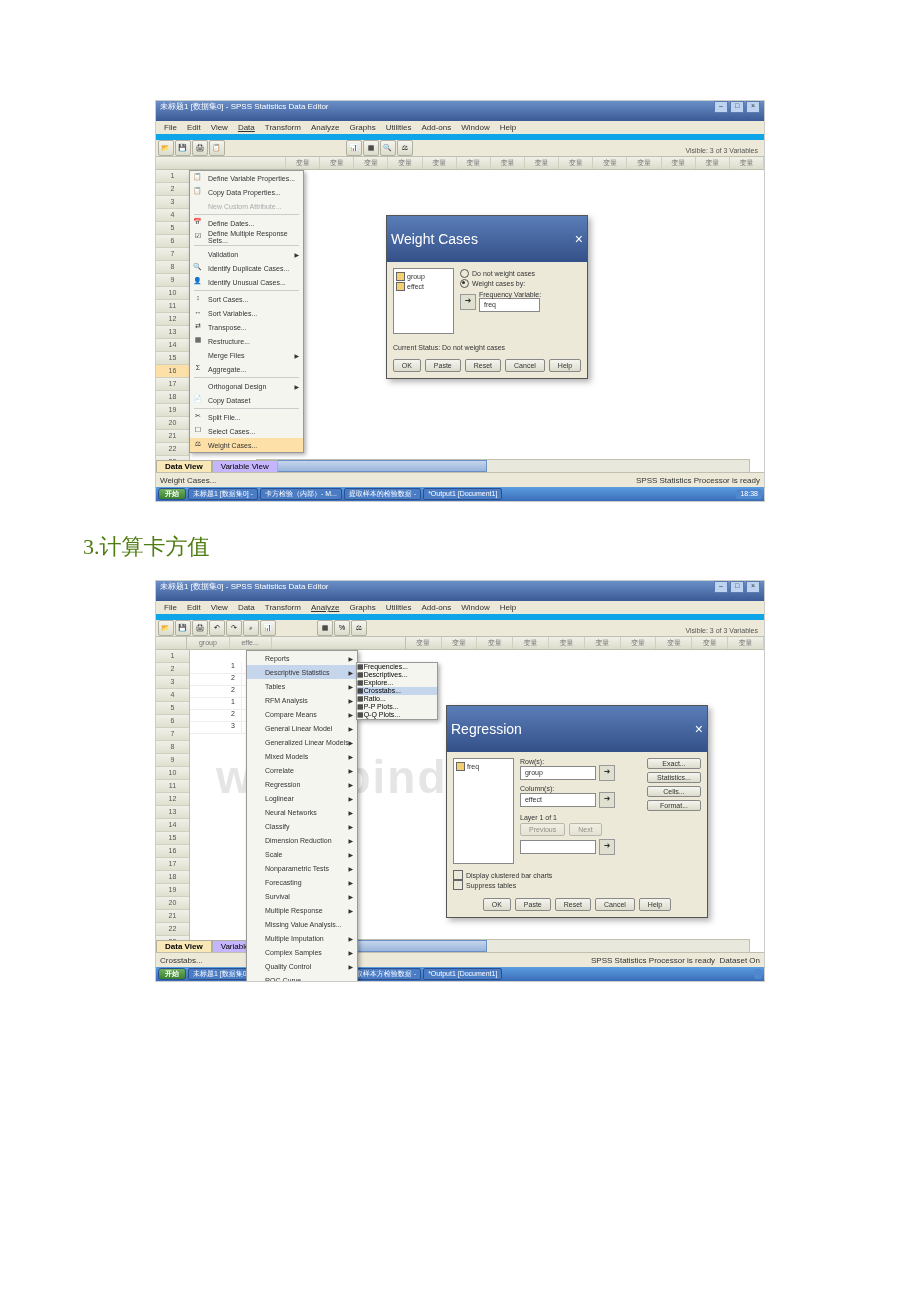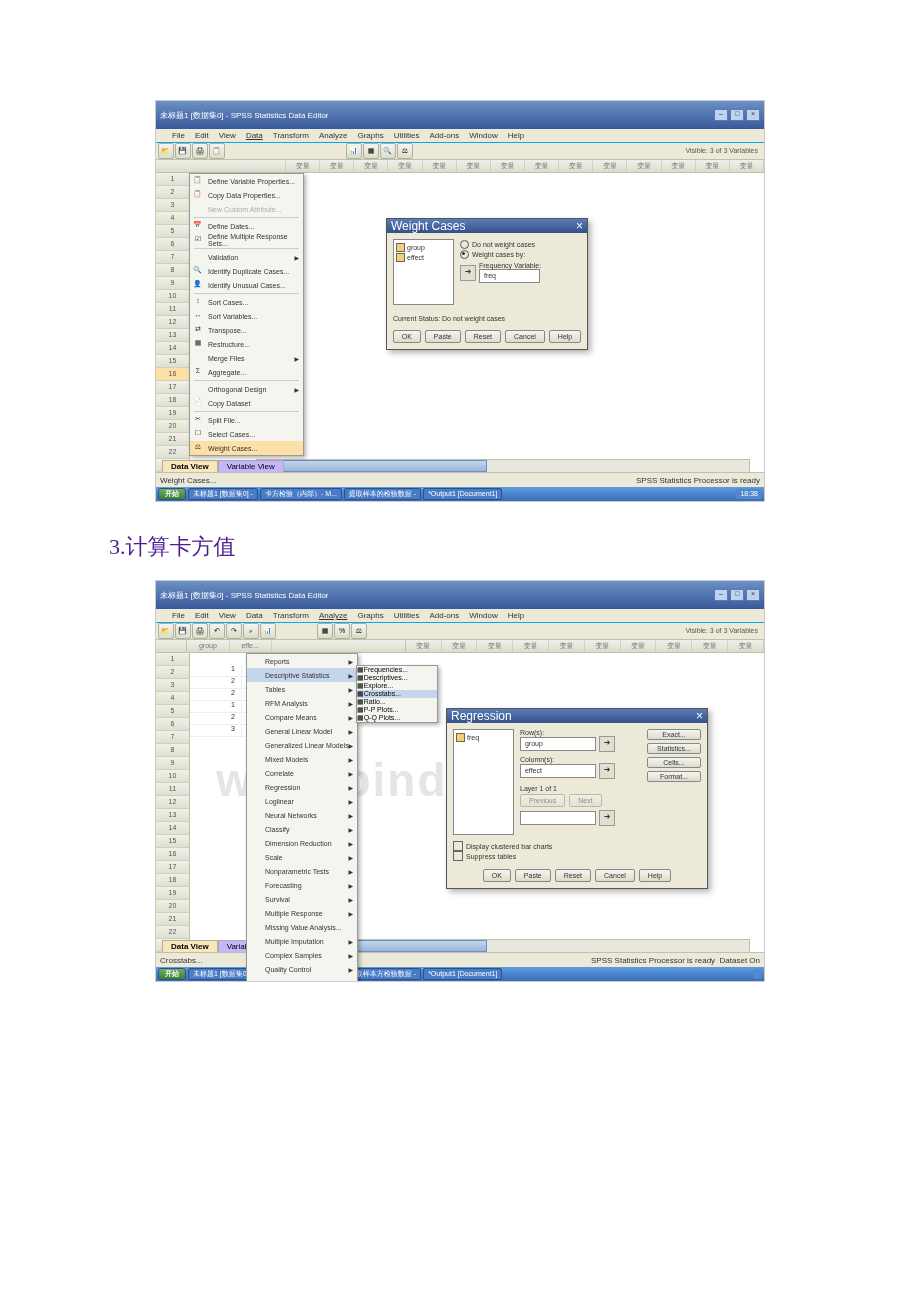--- a/index.html
+++ b/index.html
@@ -14,24 +14,24 @@
   }
   .screenshot-frame {
     margin: 100px 155px 20px 155px;
     border: 1px solid #ccc;
     background: #f0f0ec;
     position: relative;
     height: 400px;
     overflow: hidden;
   }
   .titlebar {
-    height: 28px;
+    height: 20px;
     background: linear-gradient(to bottom, #6b8fc7, #3a5a97);
     display: flex;
-    align-items: center;
+    align-items: flex-start;
     padding: 0 4px;
     font-size: 8px;
     color: #fff;
     justify-content: space-between;
   }
   .titlebar .wbuttons {
     display: flex;
     gap: 2px;
   }
   .titlebar .wbtn {
@@ -44,22 +44,22 @@
     line-height: 8px;
     color: #333;
   }
   .menubar {
     height: 13px;
     background: #ece9d8;
     display: flex;
     align-items: center;
     font-size: 8px;
     color: #333;
-    padding-left: 16px;
-    border-bottom: 1px solid #0ea5e9;
+    padding-left: 8px;
+    border-bottom: 6px solid #0ea5e9;
   }
   .menubar span { margin-right: 10px; }
   .toolbar {
     height: 16px;
     background: #ece9d8;
     border-bottom: 1px solid #c0c0b0;
     display: flex;
     align-items: center;
     padding-left: 2px;
   }
@@ -150,22 +150,22 @@
     position: absolute;
     background: #ece9d8;
     border: 1px solid #555;
     box-shadow: 3px 3px 6px rgba(0,0,0,0.3);
     z-index: 20;
   }
   .dialog .dlg-title {
     height: 14px;
     background: linear-gradient(to bottom,#5a7db8,#345088);
     color: #fff;
-    font-size: 12px;
-    padding: 0 4px;
+    font-size: 14px;
+    padding: 16px 4px;
     line-height: 14px;
     display:flex;
     justify-content: space-between;
   }
   .dialog .dlg-body {
     padding: 6px;
     font-size: 7px;
     color: #333;
   }
   .listbox {
@@ -204,21 +204,20 @@
     padding:0 4px;
     justify-content: space-between;
   }
   .view-tabs {
     position:absolute;
     bottom:28px;
     left:0;
     height: 13px;
     display:flex;
     font-size:8px;
-    margin-left:6px;
   }
   .view-tab { padding:1px 8px; background:#c4b5fd; border:1px solid #b0b0a0; border-bottom:none;}
   .view-tab.active { background:#f8e8b8; font-weight:bold;}
   .scrollbar-h {
     position:absolute;
     bottom:28px;
     left:100px; right:14px;
     height:12px;
     background:#e8e8dc;
     border:1px solid #c0c0b0;
@@ -234,22 +233,22 @@
     font-size:7px;
     color:#fff;
     padding:0 2px;
   }
   .taskbar .tb-item { background:#4a7cc5; border:1px solid #2a5090; padding:0 4px; margin-right:2px; height:10px; line-height:10px; border-radius:2px; white-space:nowrap; overflow:hidden;}
   .taskbar .start { background:linear-gradient(to bottom,#6fb060,#3a8030); border-radius:3px; padding:0 6px; font-weight:bold;}
   .taskbar .tray { margin-left:auto; background:#5088d0; padding:0 4px; height:10px; line-height:10px; border-radius:2px;}
   .heading {
     font-family: "SimSun","Times New Roman", serif;
     font-size: 22px;
-    color: #4c1d95;
-    margin: 30px 0 18px 109px;
+    color: #4d7c0f;
+    margin: 30px 0 18px 83px;
   }
   .top-hdr-row {
     height:12px;
     background:linear-gradient(to bottom,#f0f0e8,#dcdccc);
     display:flex;
     border-bottom:1px solid #c0c0b0;
   }
   .visible-label {
     position:absolute; right:6px; top:46px; font-size:7px; color:#555;
   }

